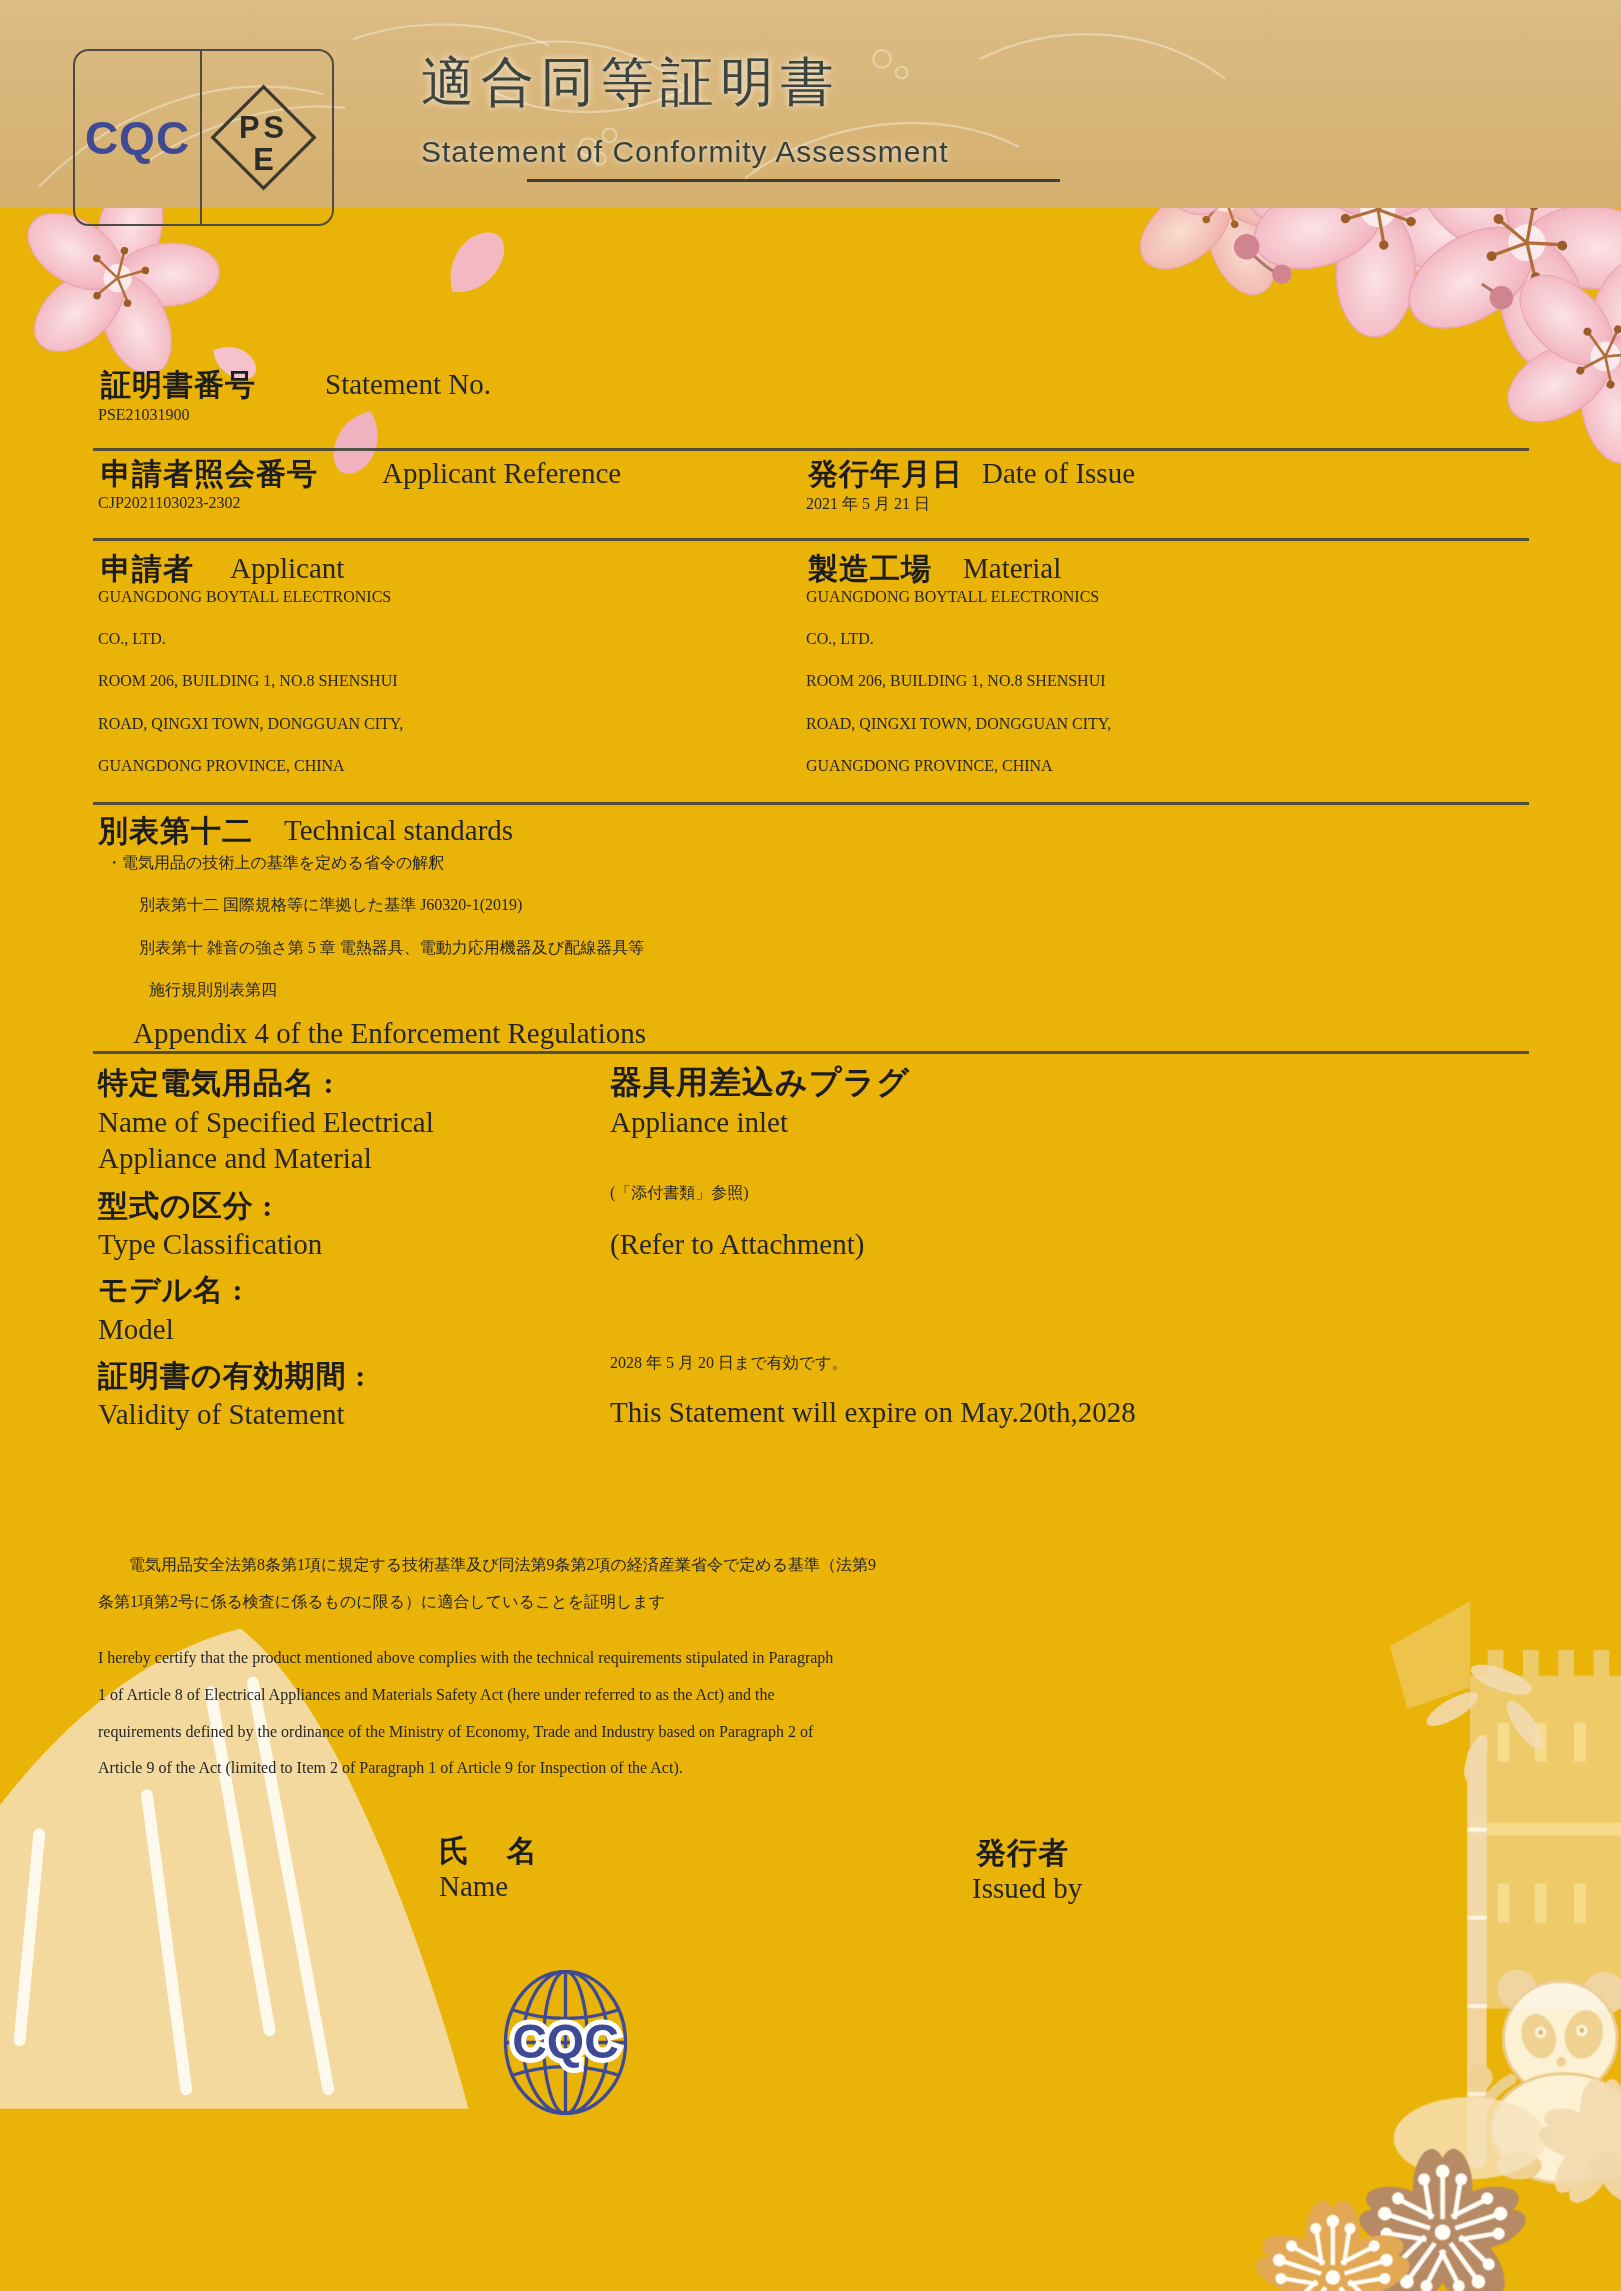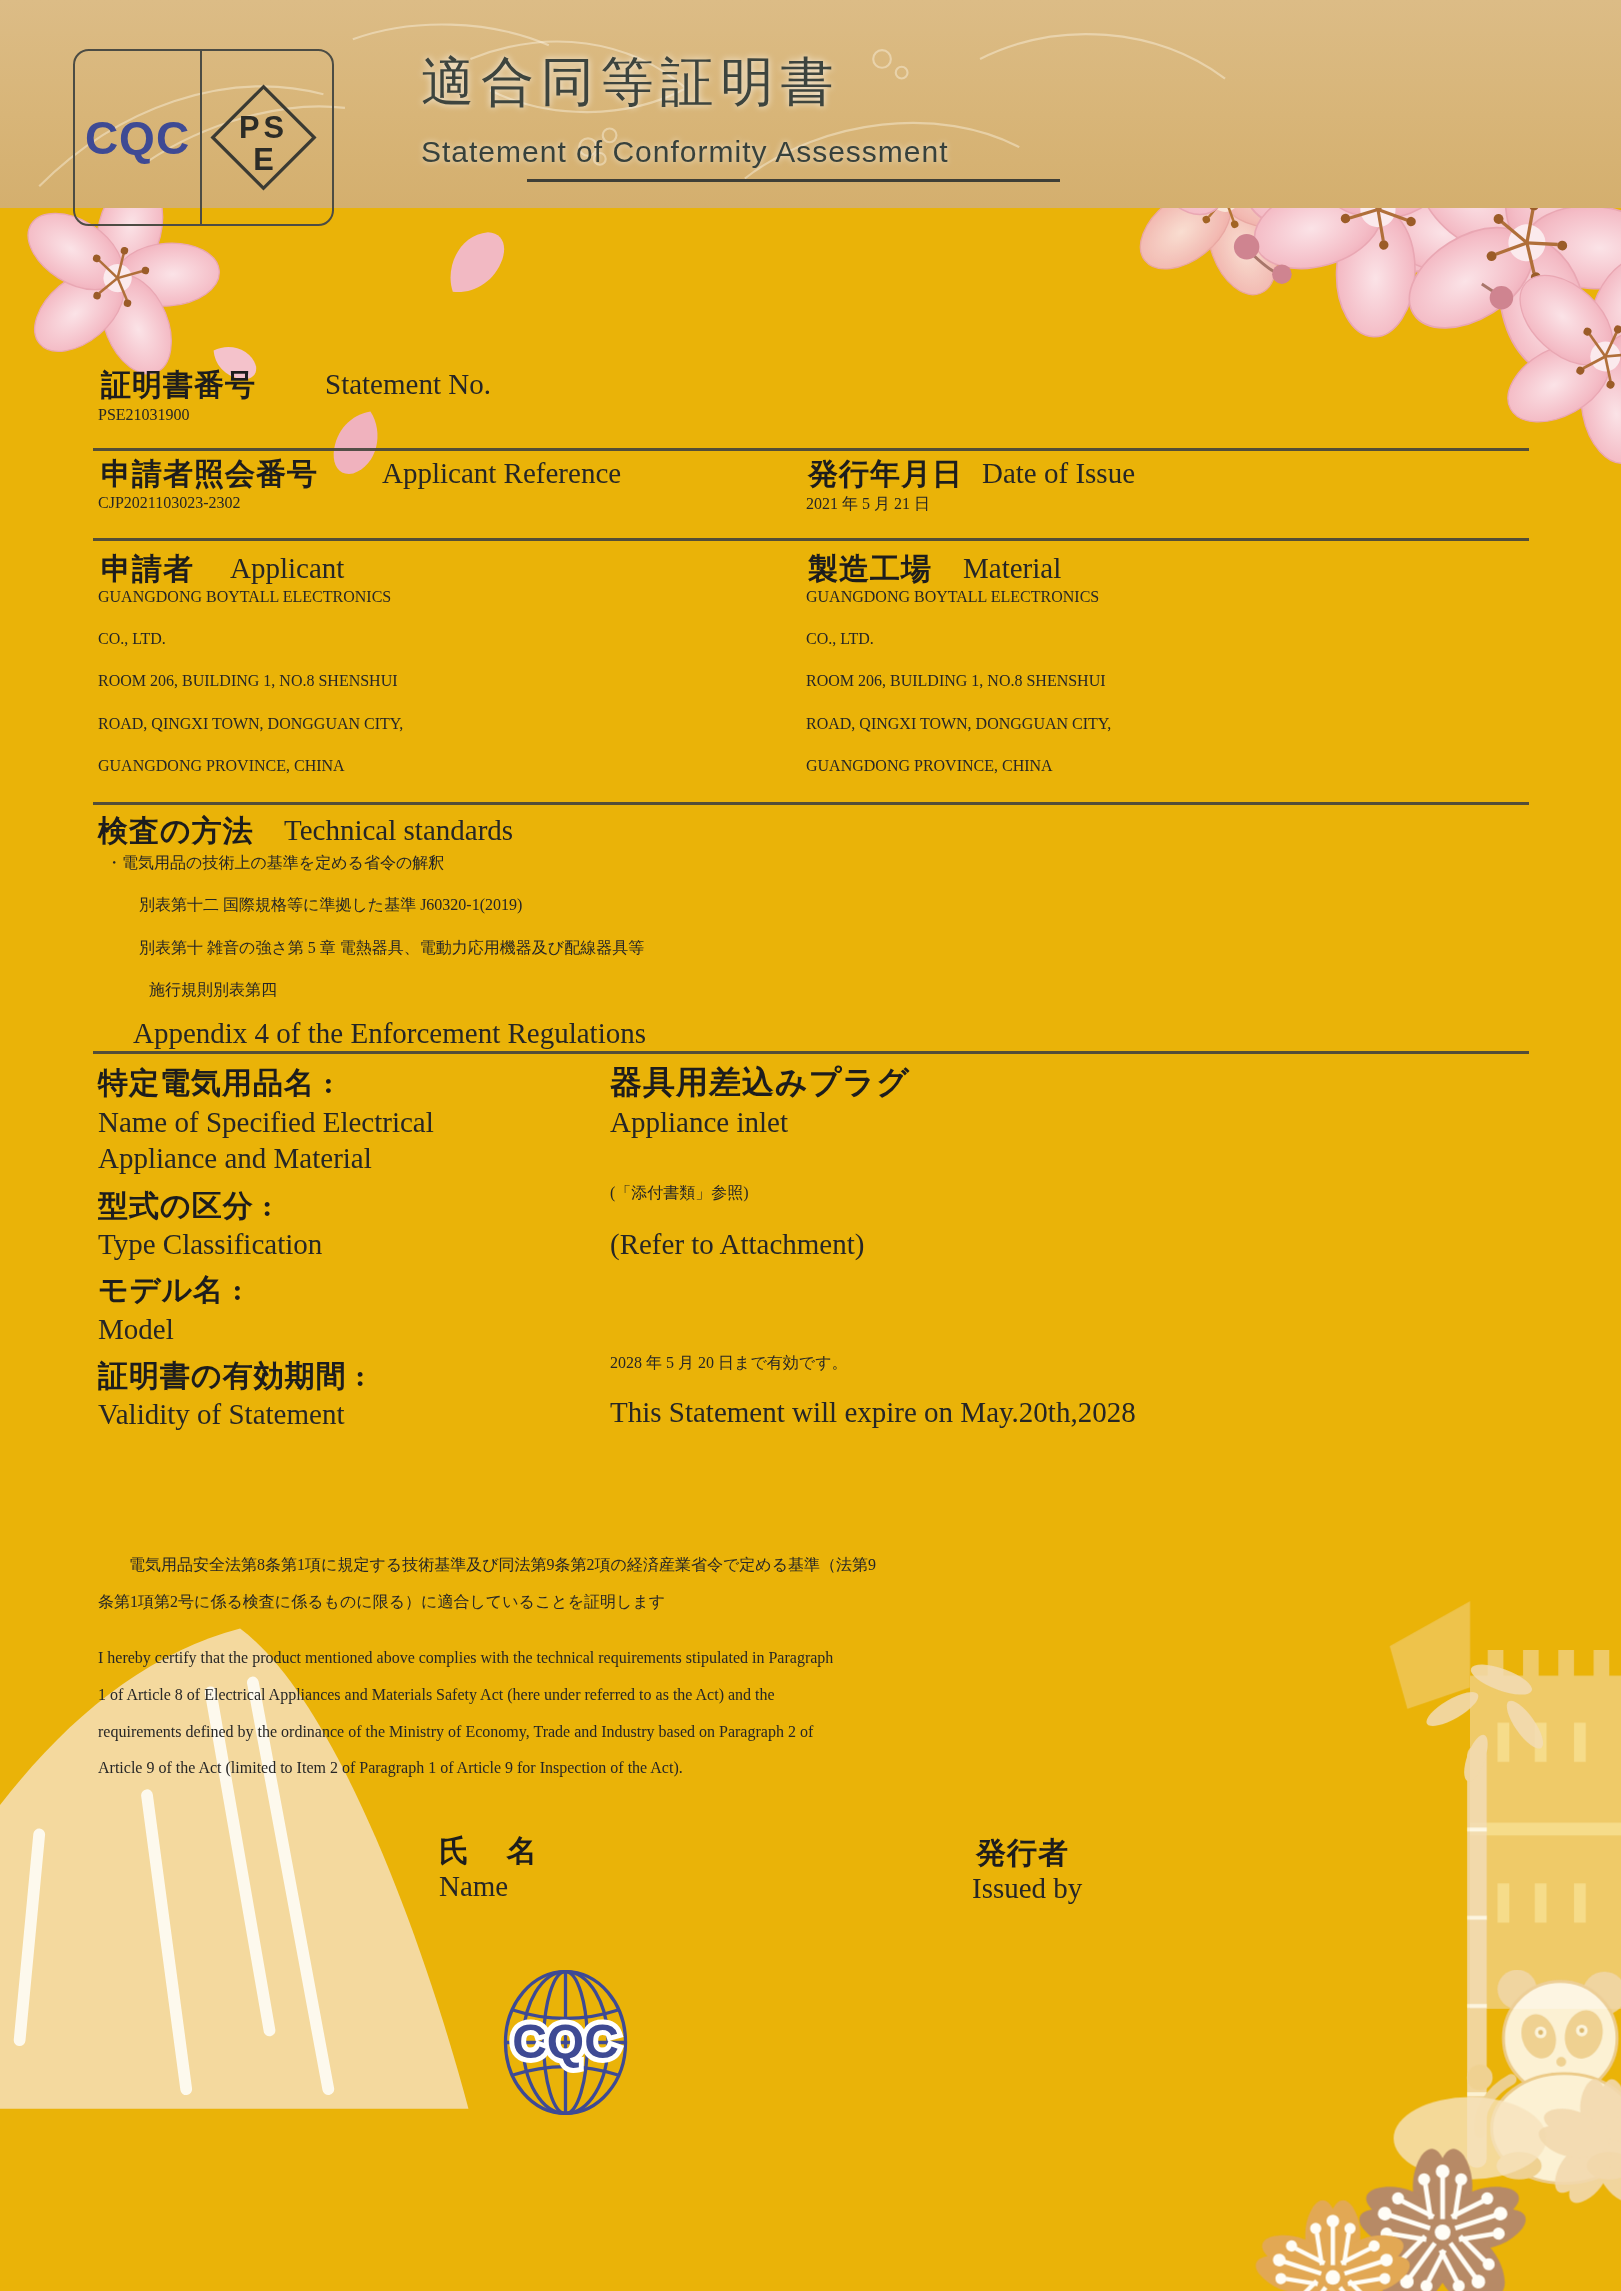--- a/index.html
+++ b/index.html
@@ -316,21 +316,21 @@
   <span class="abs lbl-jp" style="left:808px;top:549px">製造工場</span>
   <span class="abs lbl-en" style="left:963px;top:552px">Material</span>
   <span class="abs addr" style="left:806px;top:588px">GUANGDONG BOYTALL ELECTRONICS</span>
   <span class="abs addr" style="left:806px;top:630px">CO., LTD.</span>
   <span class="abs addr" style="left:806px;top:672px">ROOM 206, BUILDING 1, NO.8 SHENSHUI</span>
   <span class="abs addr" style="left:806px;top:715px">ROAD, QINGXI TOWN, DONGGUAN CITY,</span>
   <span class="abs addr" style="left:806px;top:757px">GUANGDONG PROVINCE, CHINA</span>
   <div class="hline" style="top:802px"></div>
 
   
-  <span class="abs lbl-jp" style="left:98px;top:811px">検査の方法</span>
+  <span class="abs lbl-jp" style="left:98px;top:811px">別表第十二</span>
   <span class="abs lbl-en" style="left:284px;top:814px">Technical standards</span>
   <span class="abs std" style="left:106px;top:853px">・電気用品の技術上の基準を定める省令の解釈</span>
   <span class="abs std" style="left:139px;top:895px">別表第十二 国際規格等に準拠した基準 J60320-1(2019)</span>
   <span class="abs std" style="left:139px;top:938px">別表第十 雑音の強さ第 5 章 電熱器具、電動力応用機器及び配線器具等</span>
   <span class="abs std" style="left:149px;top:980px">施行規則別表第四</span>
   <span class="abs lbl-en" style="left:133px;top:1017px">Appendix 4 of the Enforcement Regulations</span>
   <div class="hline" style="top:1051px"></div>
 
   
   <span class="abs lbl-jp" style="left:98px;top:1063px">特定電気用品名 :</span>

